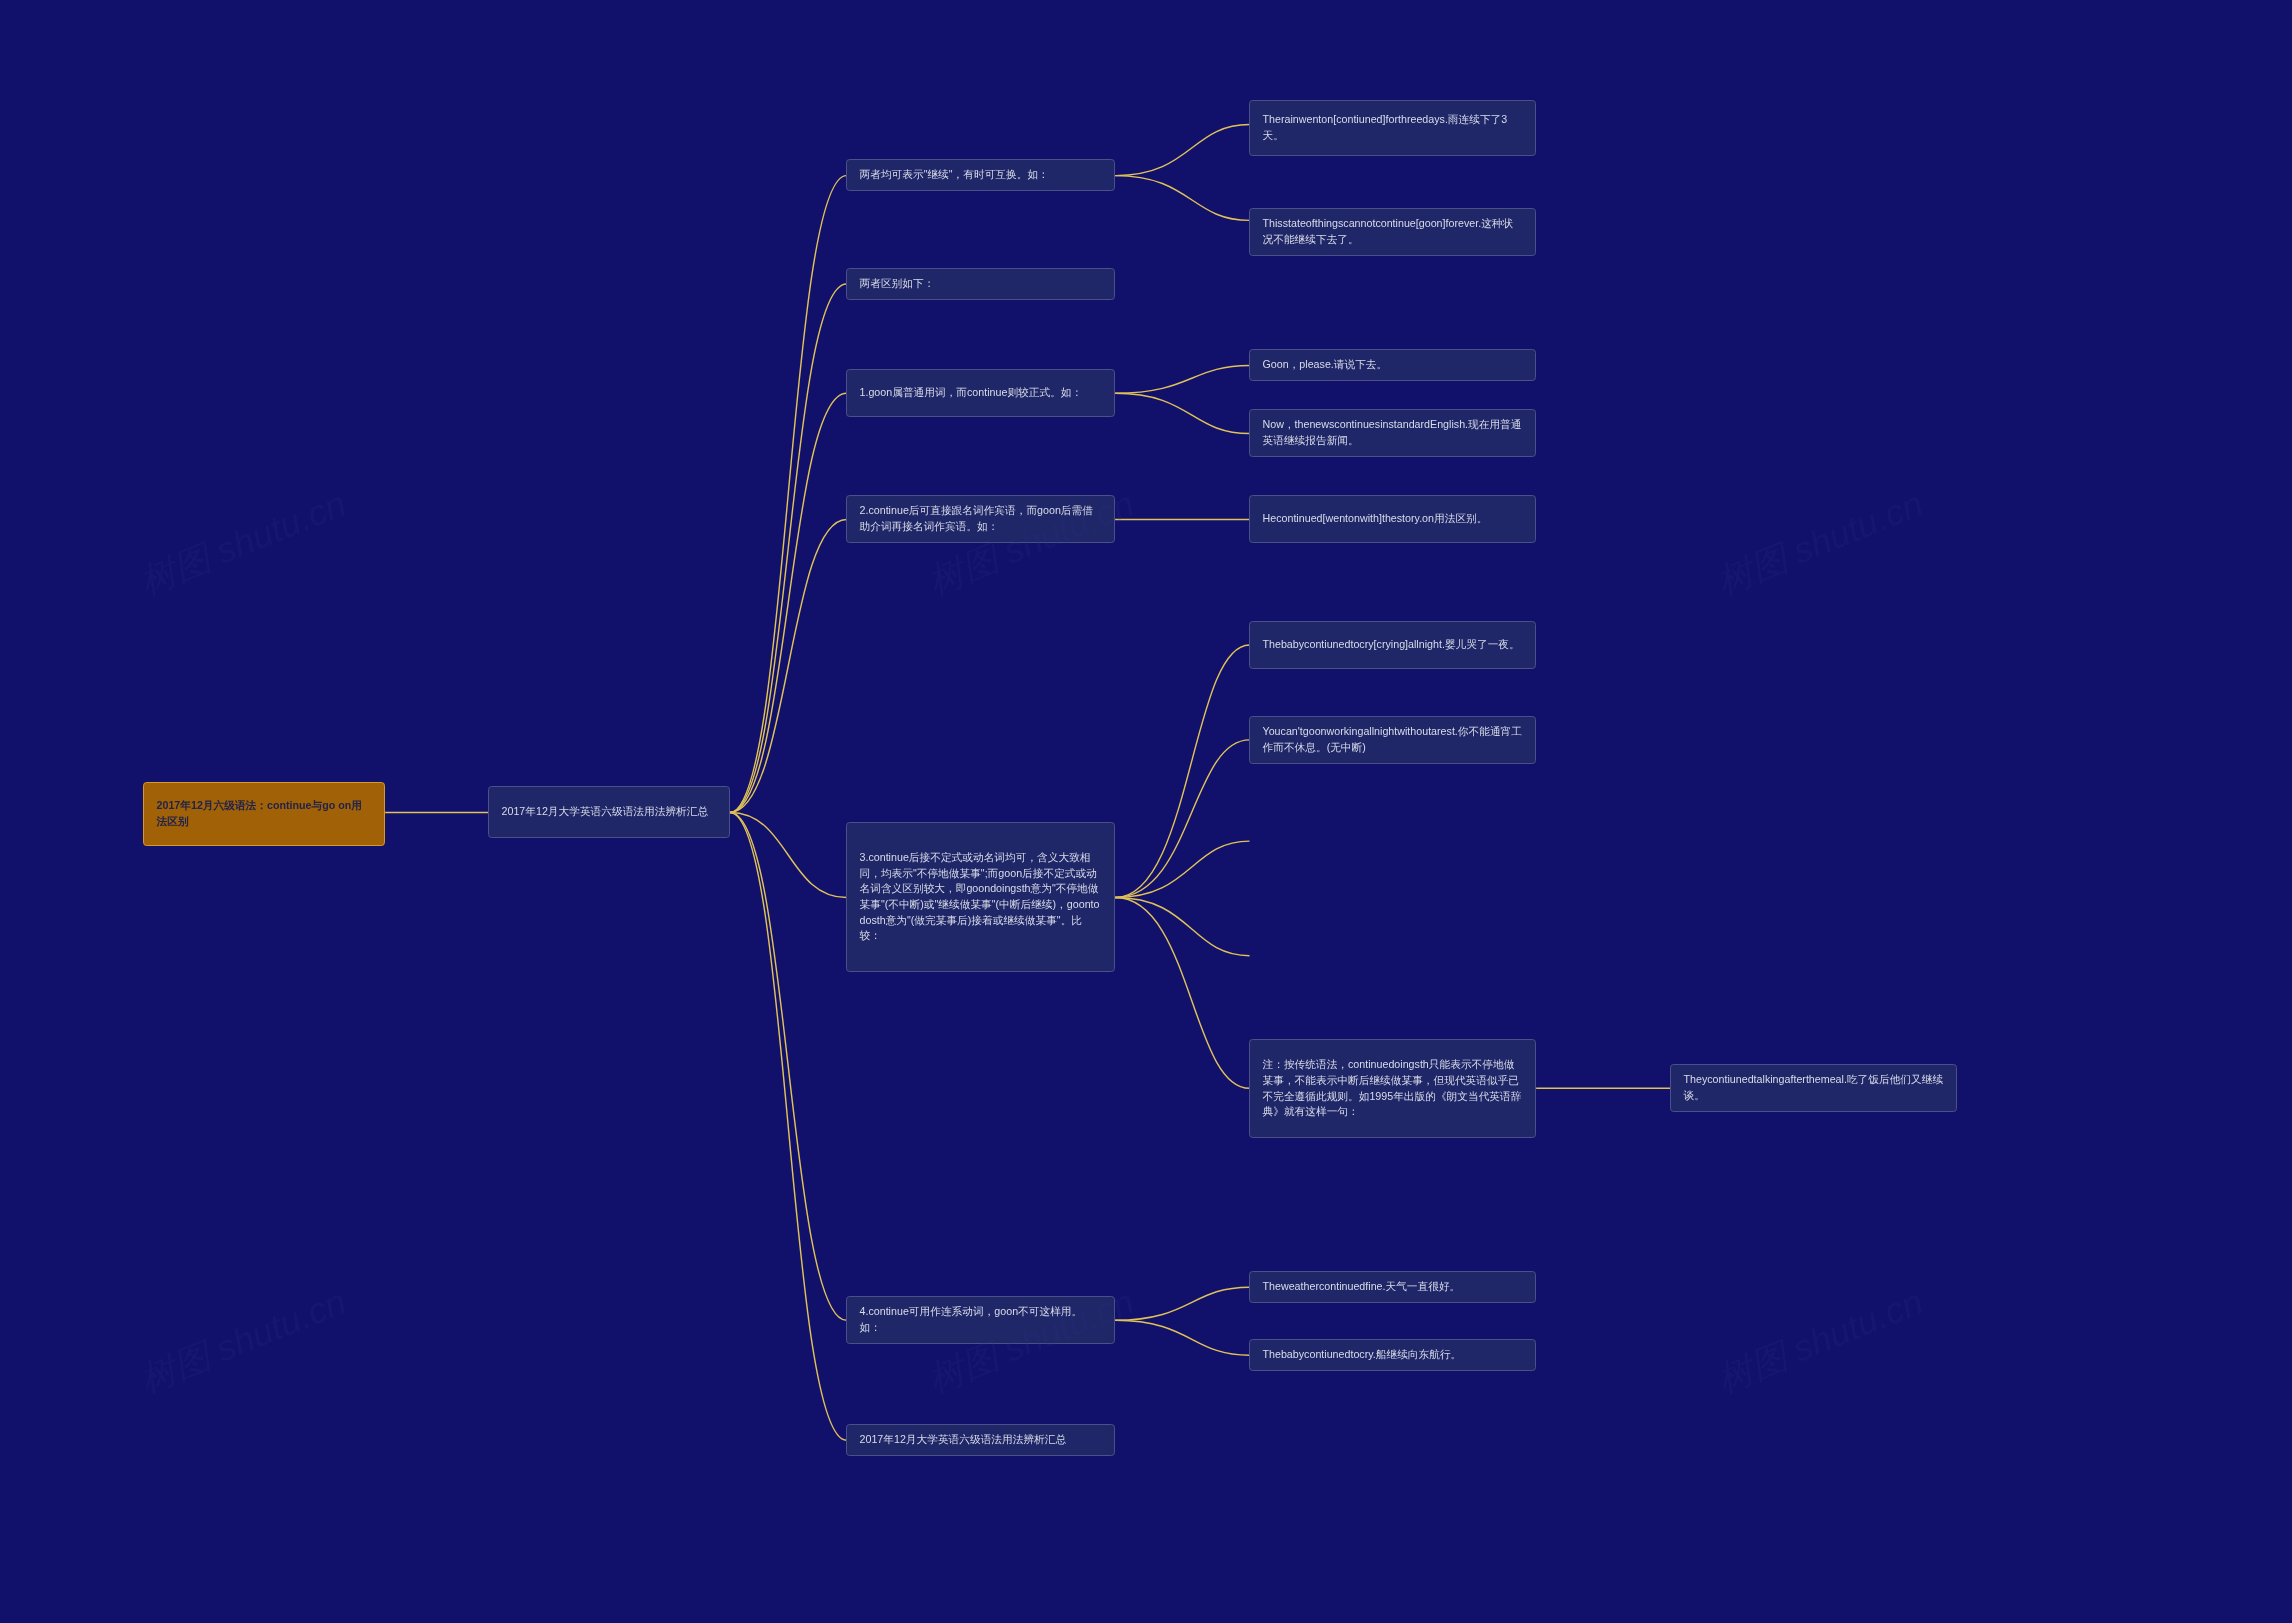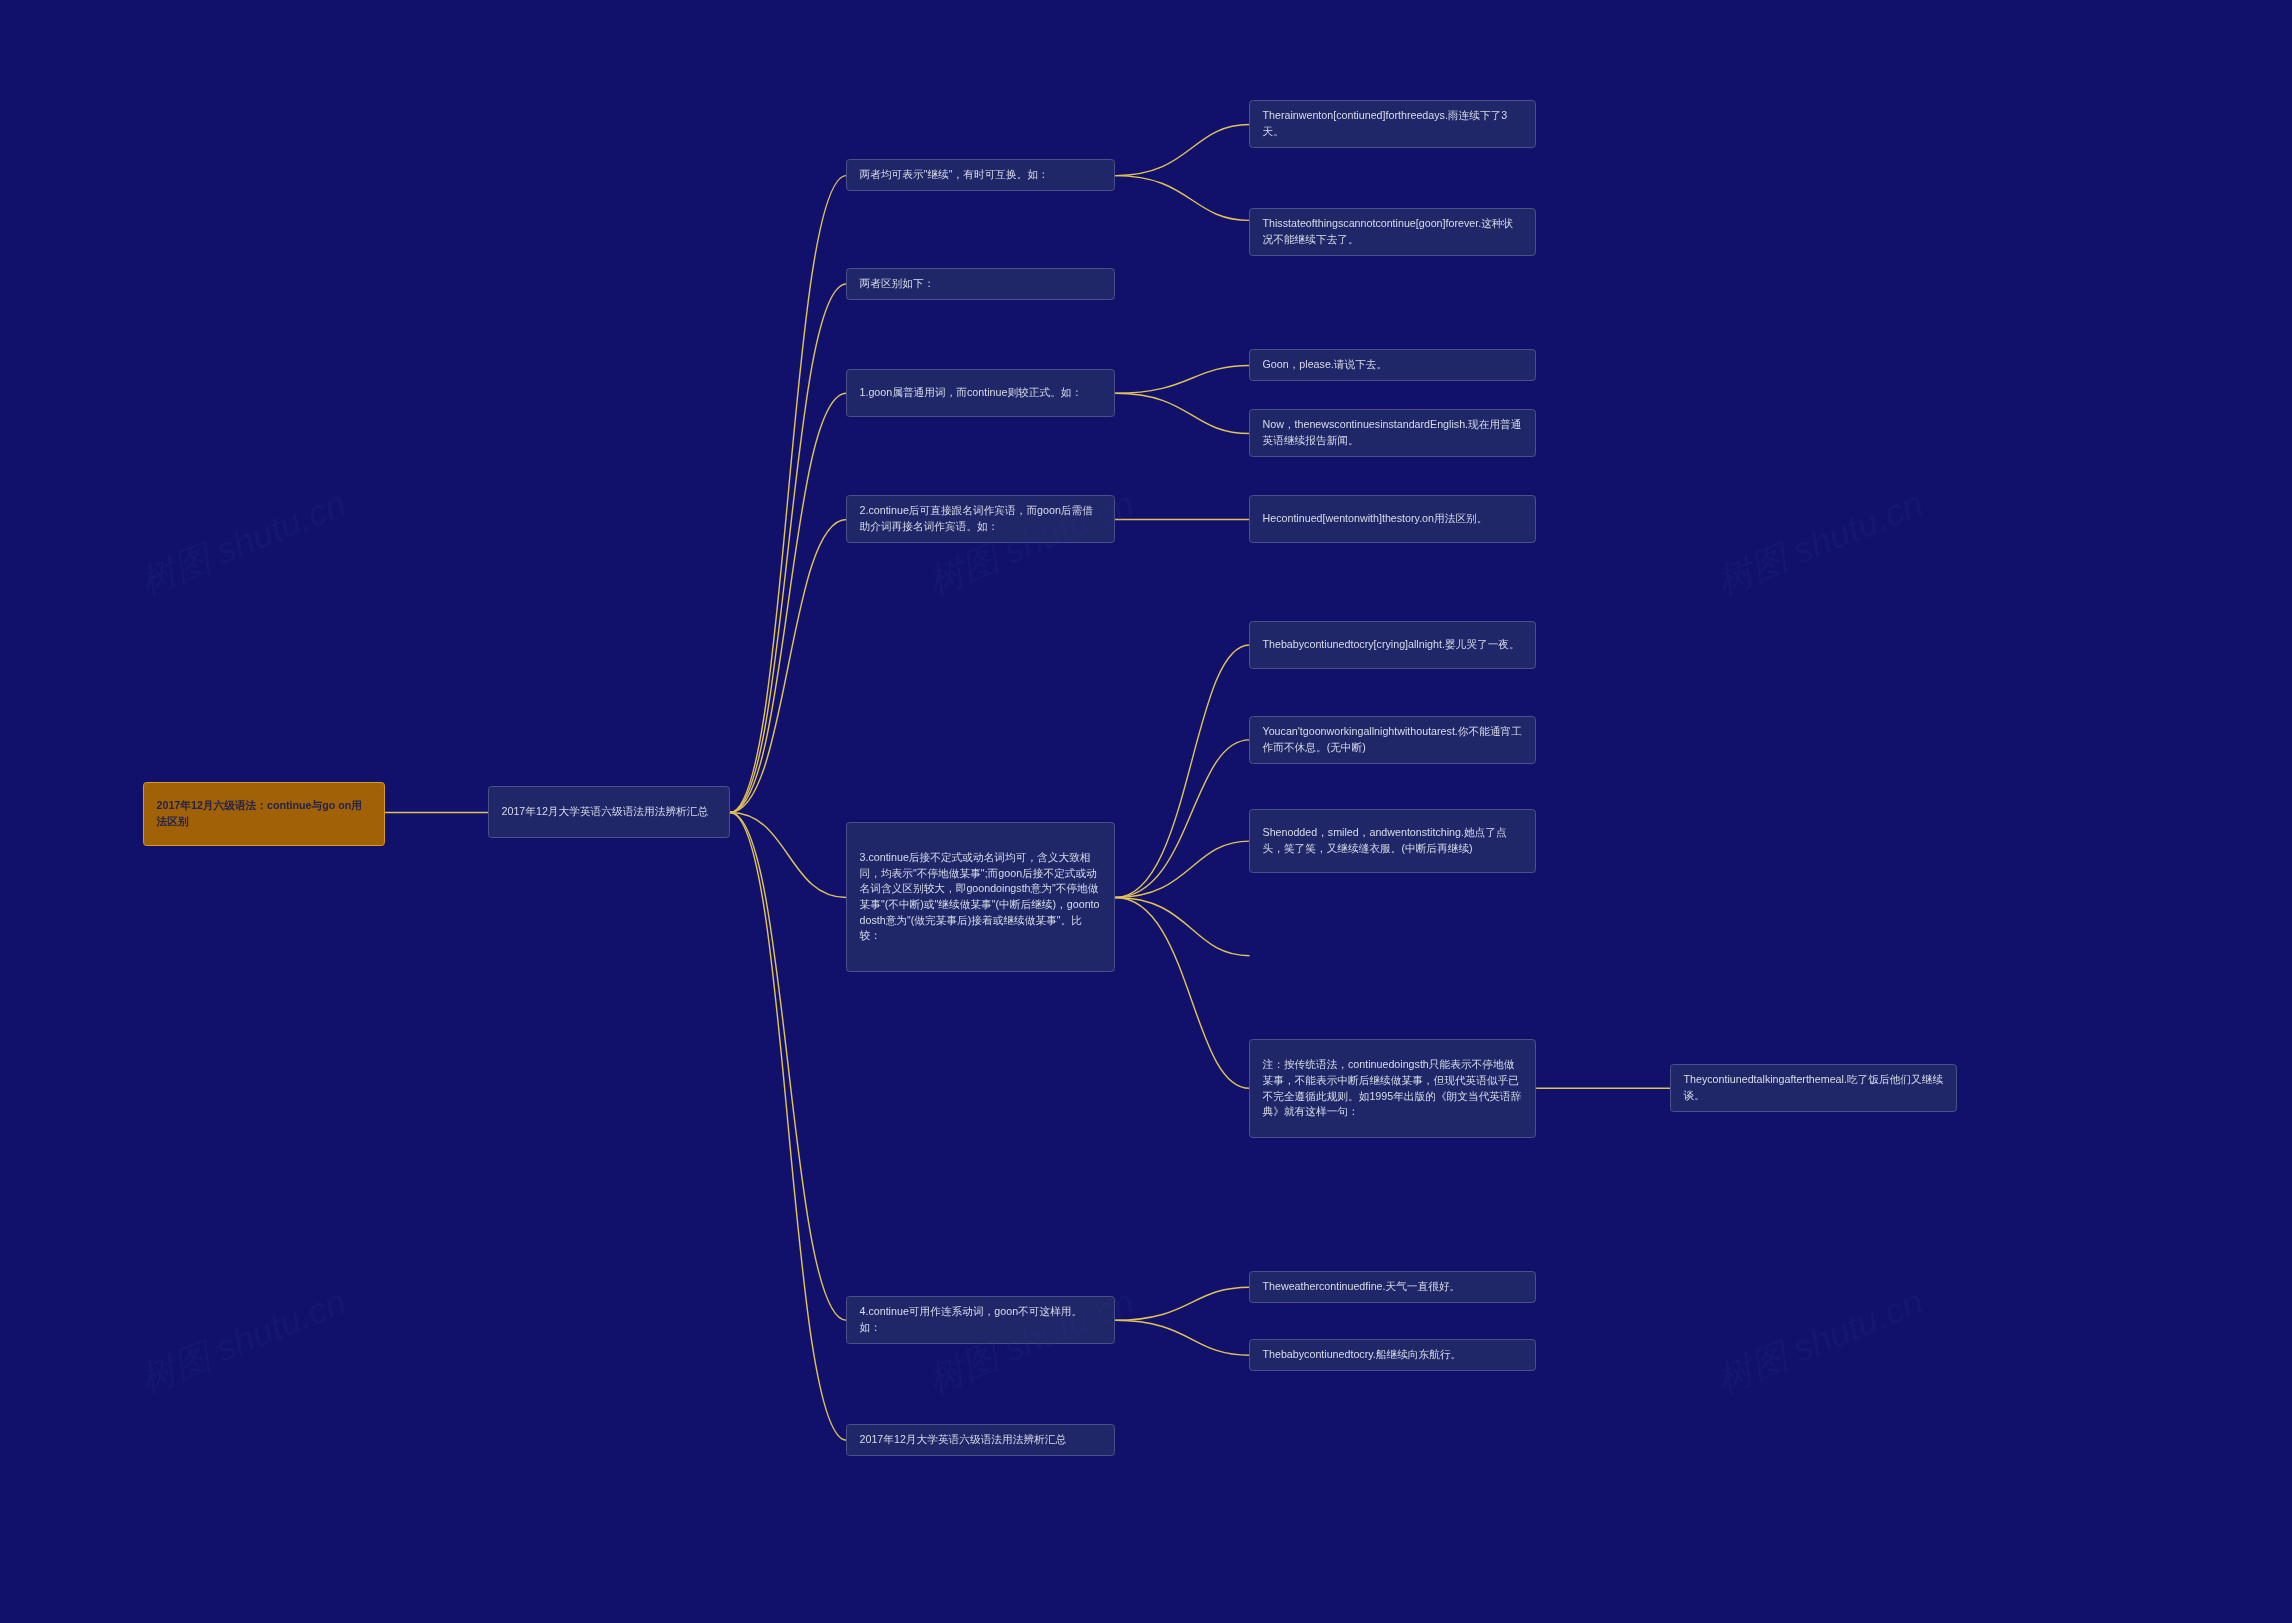--- a/index.html
+++ b/index.html
@@ -62,21 +62,21 @@
 <div class="node" style="left:846px;top:822px;width:269px;height:150px">
   <span class="txt">3.continue后接不定式或动名词均可，含义大致相同，均表示"不停地做某事";而goon后接不定式或动名词含义区别较大，即goondoingsth意为"不停地做某事"(不中断)或"继续做某事"(中断后继续)，goontodosth意为"(做完某事后)接着或继续做某事"。比较：</span>
     </div>
 <div class="node" style="left:846px;top:1296px;width:269px;height:48px">
   <span class="txt">4.continue可用作连系动词，goon不可这样用。如：</span>
     </div>
 <div class="node" style="left:846px;top:1424px;width:269px;height:32px">
   <span class="txt">2017年12月大学英语六级语法用法辨析汇总</span>
     </div>
 
-<div class="node" style="left:1249px;top:100px;width:287px;height:48px">
+<div class="node" style="left:1249px;top:100px;width:287px;height:56px">
   <span class="txt">Therainwenton[contiuned]forthreedays.雨连续下了3天。</span>
     </div>
 <div class="node" style="left:1249px;top:208px;width:287px;height:48px">
   <span class="txt">Thisstateofthingscannotcontinue[goon]forever.这种状况不能继续下去了。</span>
     </div>
 
 <div class="node" style="left:1249px;top:349px;width:287px;height:32px">
   <span class="txt">Goon，please.请说下去。</span>
     </div>
 <div class="node" style="left:1249px;top:409px;width:287px;height:48px">
@@ -85,23 +85,20 @@
 
 <div class="node" style="left:1249px;top:495px;width:287px;height:48px">
   <span class="txt">Hecontinued[wentonwith]thestory.on用法区别。</span>
     </div>
 
 <div class="node" style="left:1249px;top:621px;width:287px;height:48px">
   <span class="txt">Thebabycontiunedtocry[crying]allnight.婴儿哭了一夜。</span>
     </div>
 <div class="node" style="left:1249px;top:716px;width:287px;height:48px">
   <span class="txt">Youcan'tgoonworkingallnightwithoutarest.你不能通宵工作而不休息。(无中断)</span>
-    </div>
-<div class="node" style="left:1249px;top:809px;width:287px;height:64px">
-  <span class="txt">Shenodded，smiled，andwentonstitching.她点了点头，笑了笑，又继续缝衣服。(中断后再继续)</span>
     </div>
 <div class="node" style="left:1249px;top:1039px;width:287px;height:99px">
   <span class="txt">注：按传统语法，continuedoingsth只能表示不停地做某事，不能表示中断后继续做某事，但现代英语似乎已不完全遵循此规则。如1995年出版的《朗文当代英语辞典》就有这样一句：</span>
     </div>
 
 <div class="node" style="left:1249px;top:1271px;width:287px;height:32px">
   <span class="txt">Theweathercontinuedfine.天气一直很好。</span>
     </div>
 <div class="node" style="left:1249px;top:1339px;width:287px;height:32px">
   <span class="txt">Thebabycontiunedtocry.船继续向东航行。</span>

